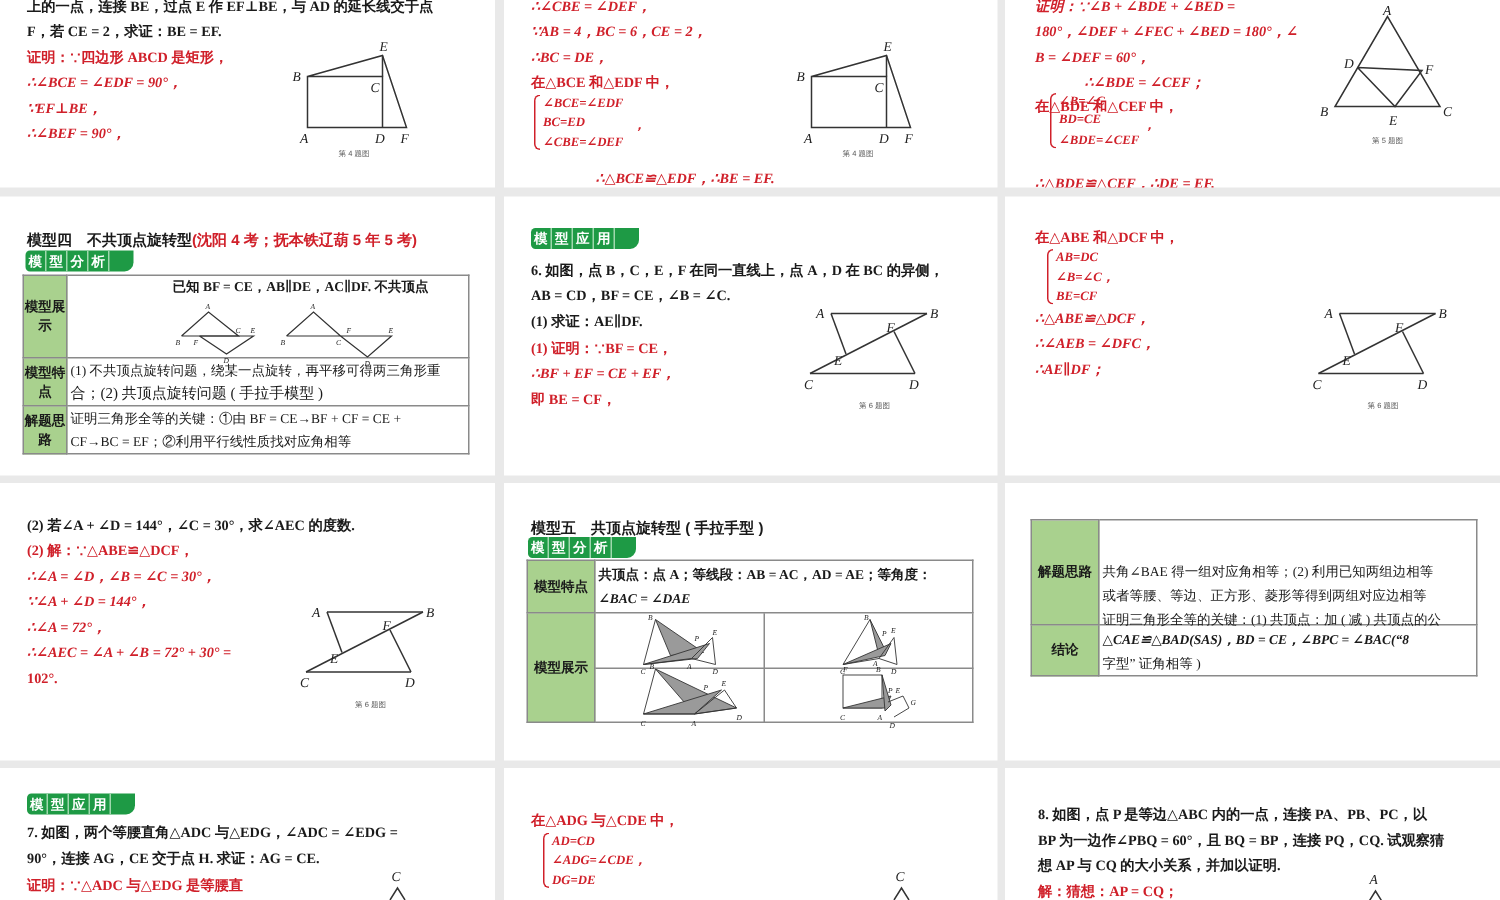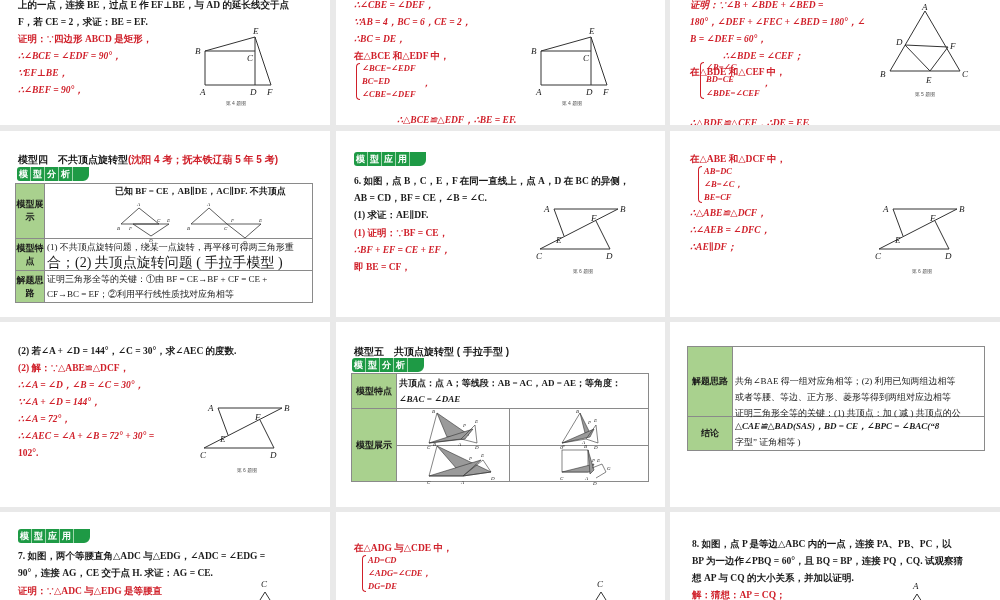--- a/index.html
+++ b/index.html
@@ -132,21 +132,21 @@
           <text x="46" y="24" style="font-size:5px;">F</text>
           <text x="74" y="24" style="font-size:5px;">E</text>
           <text x="58" y="46" style="font-size:5px;">D</text>
         </svg>
       </td>
     </tr>
     <tr style="height:32px;">
       <td class="lab">模型特点</td>
       <td style="position:relative;">
         <div class="t k" style="left:2px;top:2px;font-weight:normal;font-size:9px;">(1) 不共顶点旋转问题，绕某一点旋转，再平移可得两三角形重</div>
-        <div class="t k" style="left:2px;top:17px;font-weight:normal;font-size:14px;">合；(2) 共顶点旋转问题 ( 手拉手模型 )</div>
+        <div class="t k" style="left:2px;top:17px;font-weight:normal;font-size:10px;">合；(2) 共顶点旋转问题 ( 手拉手模型 )</div>
       </td>
     </tr>
     <tr style="height:32px;">
       <td class="lab">解题思路</td>
       <td style="position:relative;">
         <div class="t k" style="left:2px;top:2px;font-weight:normal;font-size:9px;">证明三角形全等的关键：①由 BF = CE→BF + CF = CE +</div>
         <div class="t k" style="left:2px;top:17px;font-weight:normal;font-size:9px;">CF→BC = EF；②利用平行线性质找对应角相等</div>
       </td>
     </tr>
   </tbody>

